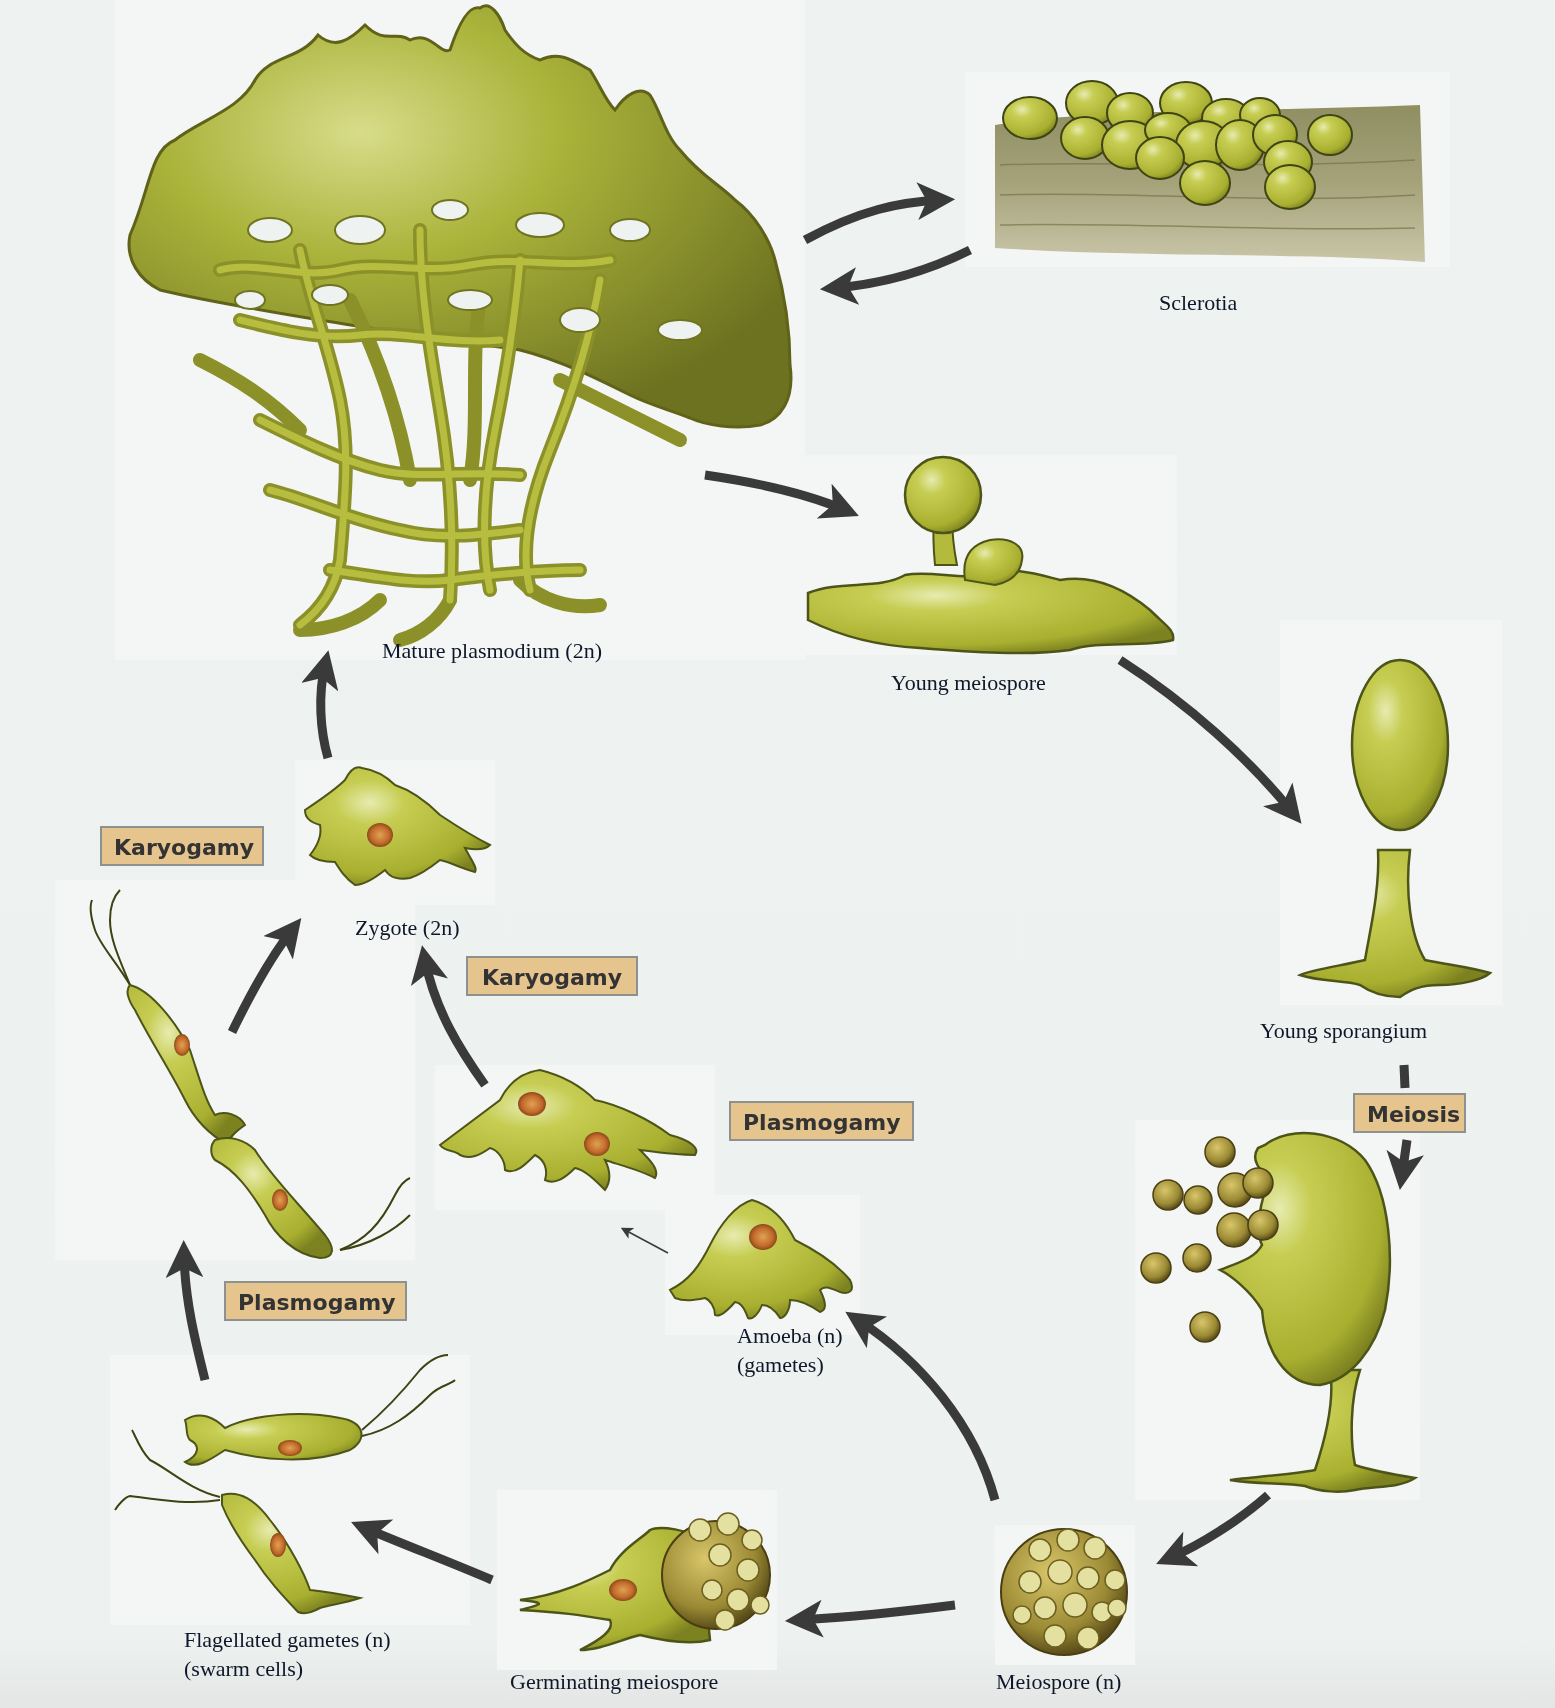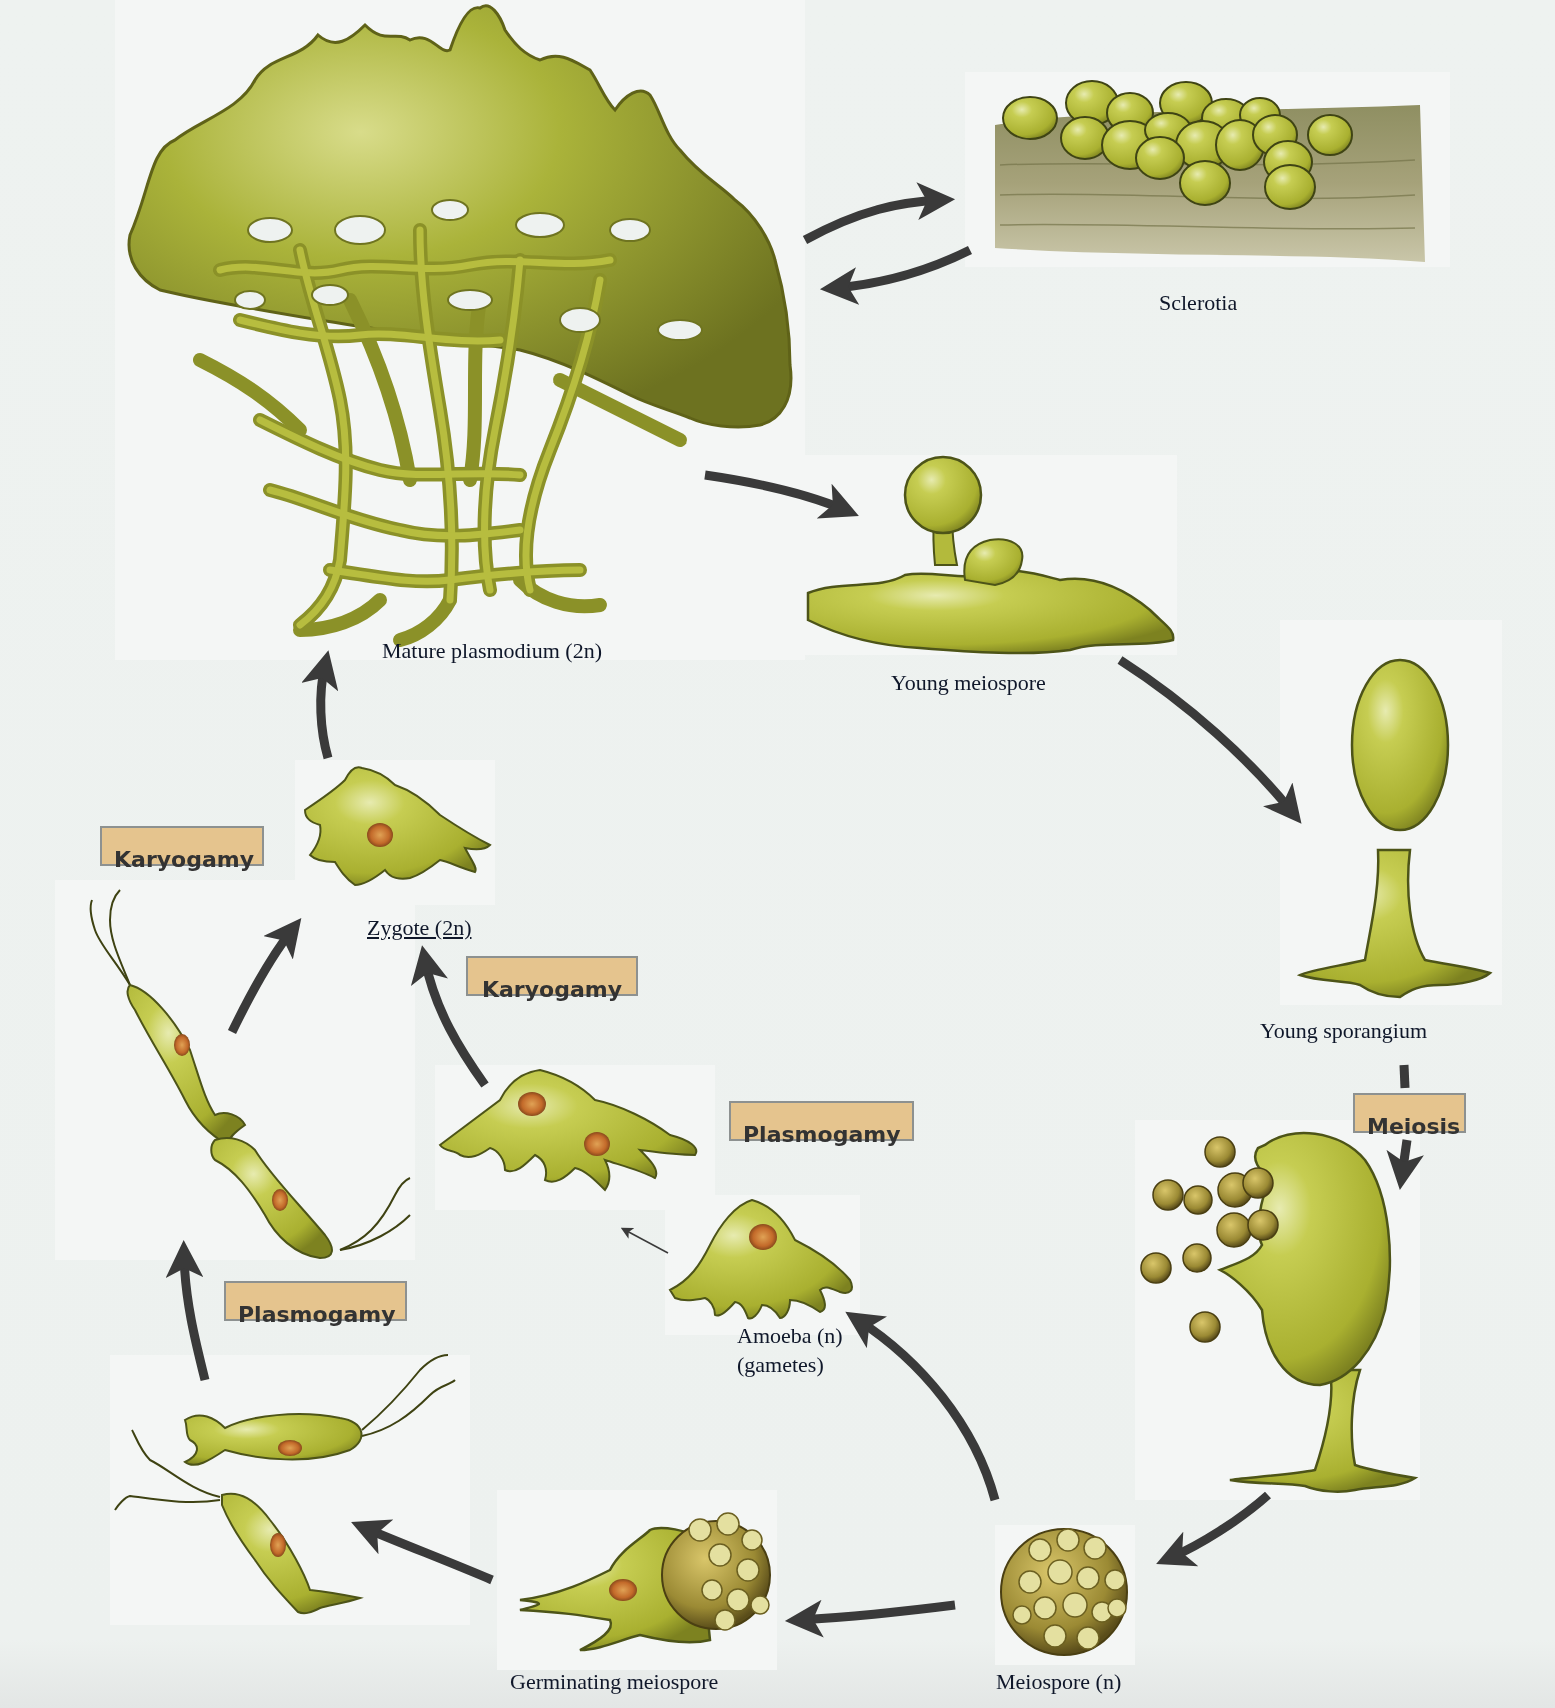--- a/index.html
+++ b/index.html
@@ -5,21 +5,21 @@
   html,body{margin:0;padding:0;}
   body{width:1555px;height:1708px;position:relative;overflow:hidden;
        background:linear-gradient(180deg,#eef2f0 0%,#edf1ef 96%,#e3e6e5 100%);
        font-family:"Liberation Serif","DejaVu Serif",serif;}
   #stage{position:absolute;left:0;top:0;width:1555px;height:1708px;}
   .panel{position:absolute;background:#f4f6f5;}
   .caption{position:absolute;color:#0f172a;font-size:22px;line-height:29px;white-space:nowrap;}
   .caption span{display:block;}
   .process{position:absolute;background:#e5c48e;border:2px solid #8d9190;color:#333;
            font-family:"DejaVu Sans","Liberation Sans",sans-serif;font-weight:bold;
-           font-size:22px;height:40px;line-height:40px;padding:12px 12px;box-sizing:border-box;
+           font-size:22px;height:40px;line-height:40px;padding:0 12px;box-sizing:border-box;
            text-align:center;white-space:nowrap;}
   svg{position:absolute;left:0;top:0;overflow:visible;}
 </style>
 </head>
 <body>
 
 <div id="stage">
 
   <div class="panel" style="left:115px;top:0;width:690px;height:660px;"></div>
   <div class="panel" style="left:965px;top:72px;width:485px;height:195px;"></div>
@@ -269,25 +269,29 @@
       <path d="M668,1253 L625,1230" stroke-width="1.5" marker-end="url(#ahThin)"></path>
     </g>
   </svg>
 
   <div class="caption" style="left:382px;top:636px;">Mature plasmodium (2n)</div>
   <div class="caption" style="left:1159px;top:288px;">Sclerotia</div>
   <div class="caption" style="left:891px;top:668px;">Young meiospore</div>
   <div class="caption" style="left:1260px;top:1016px;">Young sporangium</div>
   <div class="caption" style="left:996px;top:1667px;">Meiospore (n)</div>
   <div class="caption" style="left:510px;top:1667px;">Germinating meiospore</div>
+  <div class="caption" style="left:184px;top:1625px;">
+    <span>Flagellated gametes (n)</span>
+    <span>(swarm cells)</span>
+  </div>
   <div class="caption" style="left:697px;top:1321px;margin-left:40px;">
     <span>Amoeba (n)</span>
     <span>(gametes)</span>
   </div>
-  <div class="caption" style="left:367px;top:913px;text-decoration:underline;">Zygote (2n)</div>
+  <div class="caption" style="left:355px;top:913px;">Zygote (2n)</div>
 
   <div class="process" style="left:100px;top:826px;width:164px;">Karyogamy</div>
   <div class="process" style="left:466px;top:956px;width:172px;">Karyogamy</div>
   <div class="process" style="left:224px;top:1281px;width:183px;">Plasmogamy</div>
   <div class="process" style="left:729px;top:1101px;width:185px;">Plasmogamy</div>
   <div class="process" style="left:1353px;top:1093px;width:113px;">Meiosis</div>
 
 </div>
 
 </body></html>

